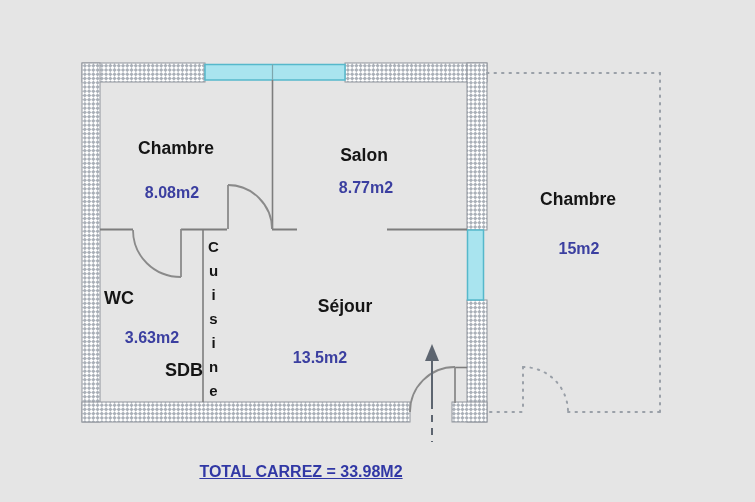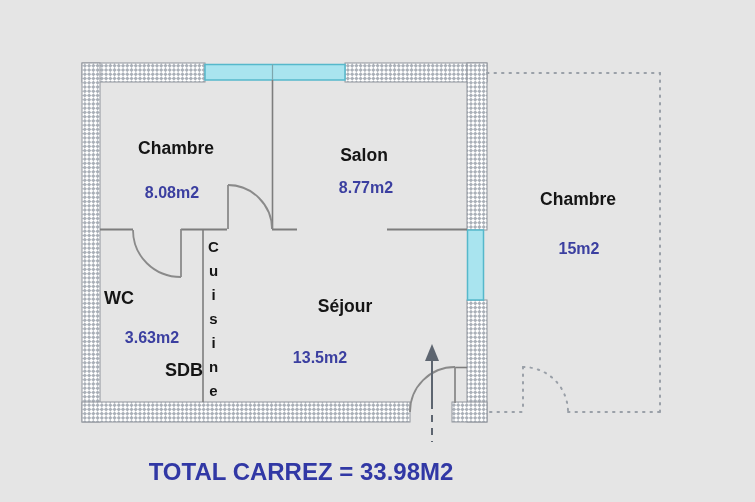--- a/index.html
+++ b/index.html
@@ -17,21 +17,21 @@
   .fs17{font-size:17.5px;}
   .fs16{font-size:16px;margin-top:16px;}
   .fs18{font-size:18px;}
   .vertical-label{
     position:absolute;left:206px;top:238px;transform:none;
     writing-mode:vertical-rl;text-orientation:upright;
     font-size:15px;font-weight:bold;color:#151515;letter-spacing:7px;line-height:1;
   }
   .total-label{
     position:absolute;left:301px;top:472px;transform:translate(-50%,-50%);
-    font-size:24px;font-weight:bold;color:#3138a5;white-space:nowrap;
+    font-size:16px;font-weight:bold;color:#3138a5;white-space:nowrap;text-decoration:underline;
   }
 </style>
 </head>
 <body>
 
 <div class="canvas">
 
   <svg class="plan-svg" width="755" height="502" viewBox="0 0 755 502">
     <defs>
       <pattern id="hatch" width="6" height="6" patternUnits="userSpaceOnUse" patternTransform="rotate(45 0 0)">

